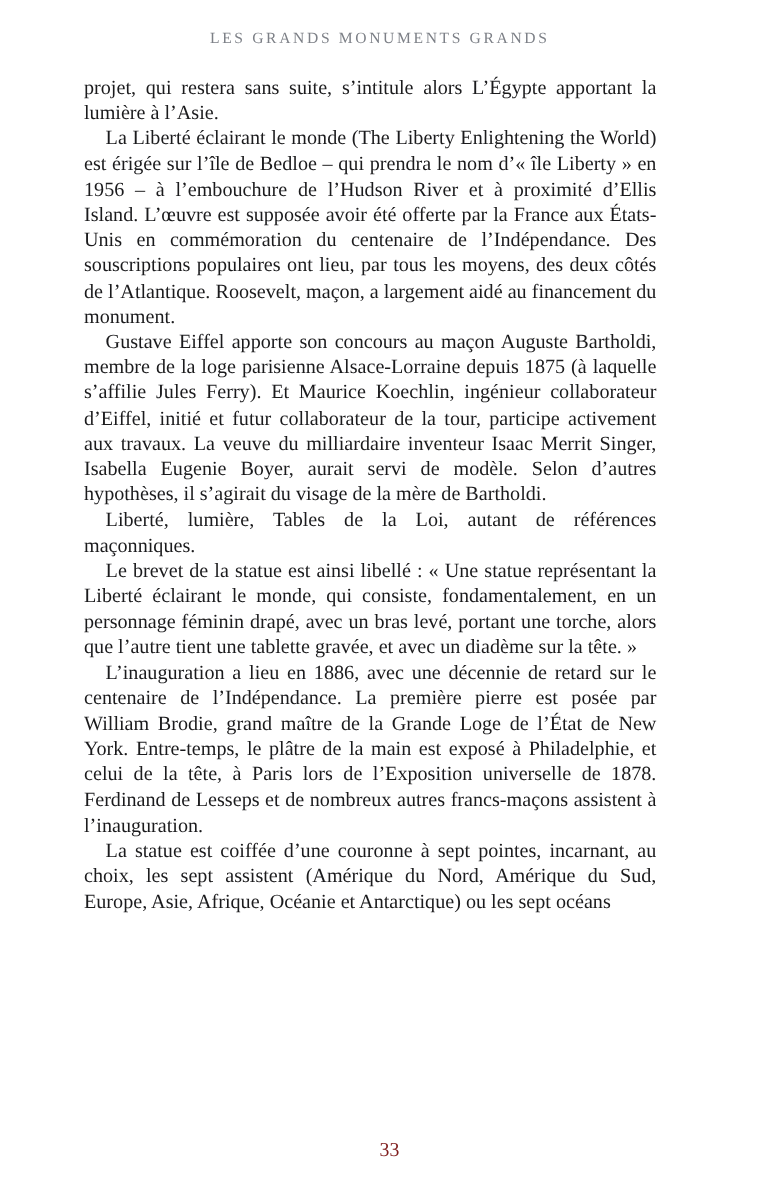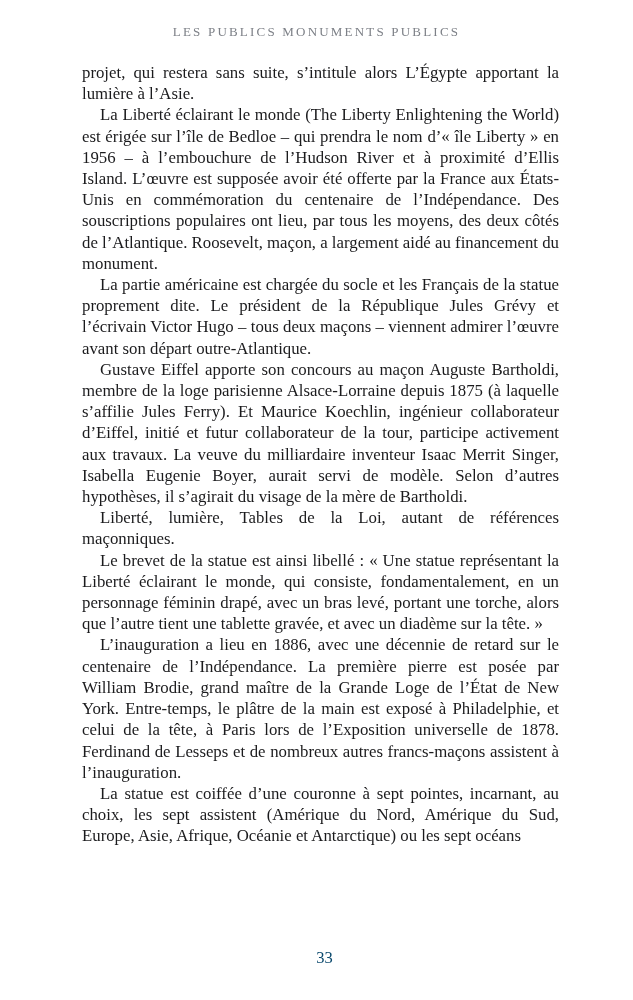--- a/index.html
+++ b/index.html
@@ -29,52 +29,50 @@
   }
   .body-text {
     position: absolute;
     top: 62px;
     left: 70px;
     width: 477px;
     font-size: 16.8px;
     line-height: 21.2px;
     text-align: justify;
     text-justify: inter-word;
-    margin-left: 12px;
   }
   .body-text p {
     margin: 0;
     padding: 0;
     text-indent: 18px;
   }
   .body-text p.no-indent {
     text-indent: 0;
   }
   .page-number {
     position: absolute;
     top: 948px;
     left: 0;
     right: 0;
     text-align: center;
     font-size: 16.5px;
-    color: #0c4a6e;
+    color: #7f1d1d;
     margin-left: 16px;
   }
 </style>
 </head>
 <body>
 
 <div class="page">
 
-  <div class="running-header">LES PUBLICS MONUMENTS PUBLICS</div>
+  <div class="running-header">LES GRANDS MONUMENTS GRANDS</div>
 
   <main class="body-text">
     <p class="no-indent">projet, qui restera sans suite, s’intitule alors L’Égypte apportant la lumière à l’Asie.</p>
     <p>La Liberté éclairant le monde (The Liberty Enlightening the World) est érigée sur l’île de Bedloe – qui prendra le nom d’« île Liberty » en 1956 – à l’embouchure de l’Hudson River et à proximité d’Ellis Island. L’œuvre est supposée avoir été offerte par la France aux États-Unis en commémoration du centenaire de l’Indépendance. Des souscriptions populaires ont lieu, par tous les moyens, des deux côtés de l’Atlantique. Roosevelt, maçon, a largement aidé au financement du monument.</p>
-    <p>La partie américaine est chargée du socle et les Français de la statue proprement dite. Le président de la République Jules Grévy et l’écrivain Victor Hugo – tous deux maçons – viennent admirer l’œuvre avant son départ outre-Atlantique.</p>
     <p>Gustave Eiffel apporte son concours au maçon Auguste Bartholdi, membre de la loge parisienne Alsace-Lorraine depuis 1875 (à laquelle s’affilie Jules Ferry). Et Maurice Koechlin, ingénieur collaborateur d’Eiffel, initié et futur collaborateur de la tour, participe activement aux travaux. La veuve du milliardaire inventeur Isaac Merrit Singer, Isabella Eugenie Boyer, aurait servi de modèle. Selon d’autres hypothèses, il s’agirait du visage de la mère de Bartholdi.</p>
     <p>Liberté, lumière, Tables de la Loi, autant de références maçonniques.</p>
     <p>Le brevet de la statue est ainsi libellé : « Une statue représentant la Liberté éclairant le monde, qui consiste, fondamentalement, en un personnage féminin drapé, avec un bras levé, portant une torche, alors que l’autre tient une tablette gravée, et avec un diadème sur la tête. »</p>
     <p>L’inauguration a lieu en 1886, avec une décennie de retard sur le centenaire de l’Indépendance. La première pierre est posée par William Brodie, grand maître de la Grande Loge de l’État de New York. Entre-temps, le plâtre de la main est exposé à Philadelphie, et celui de la tête, à Paris lors de l’Exposition universelle de 1878. Ferdinand de Lesseps et de nombreux autres francs-maçons assistent à l’inauguration.</p>
     <p>La statue est coiffée d’une couronne à sept pointes, incarnant, au choix, les sept assistent (Amérique du Nord, Amérique du Sud, Europe, Asie, Afrique, Océanie et Antarctique) ou les sept océans</p>
   </main>
 
   <div class="page-number">33</div>
 
 </div>

